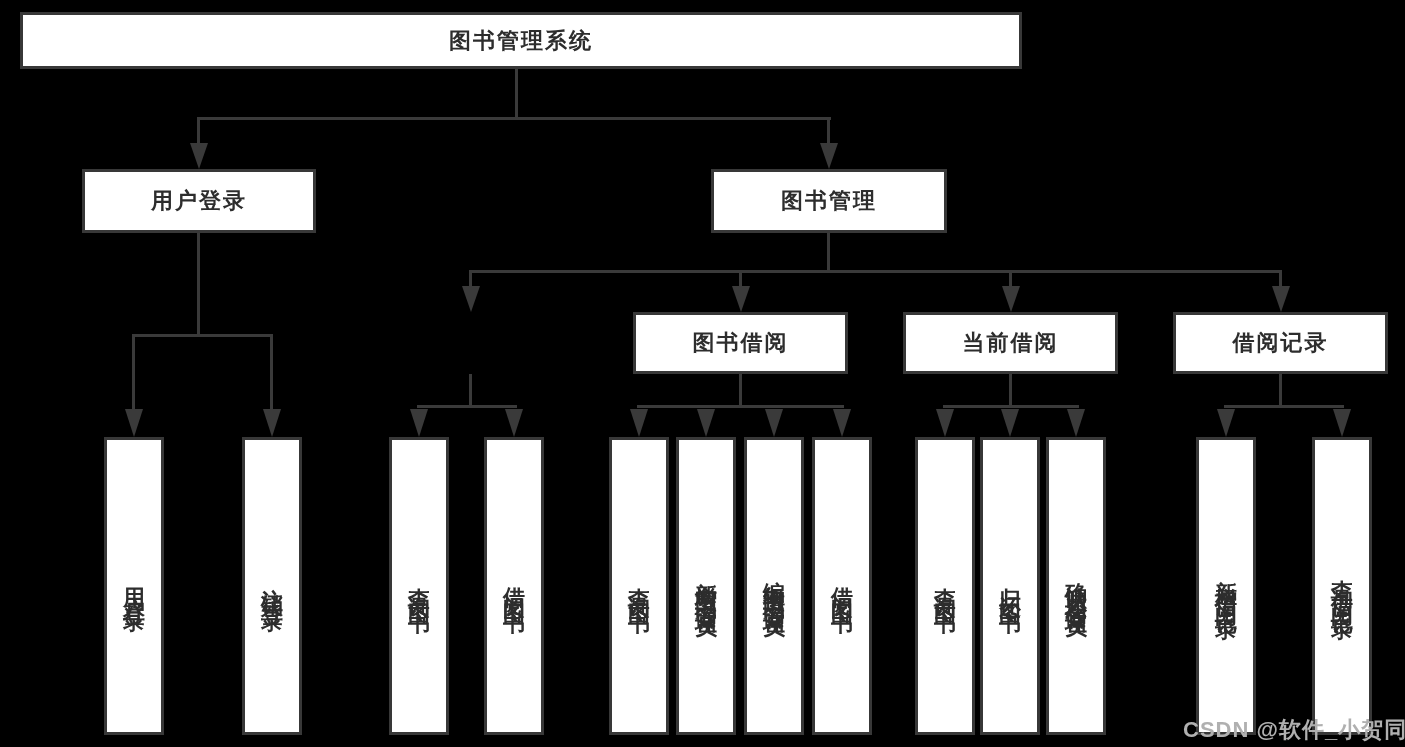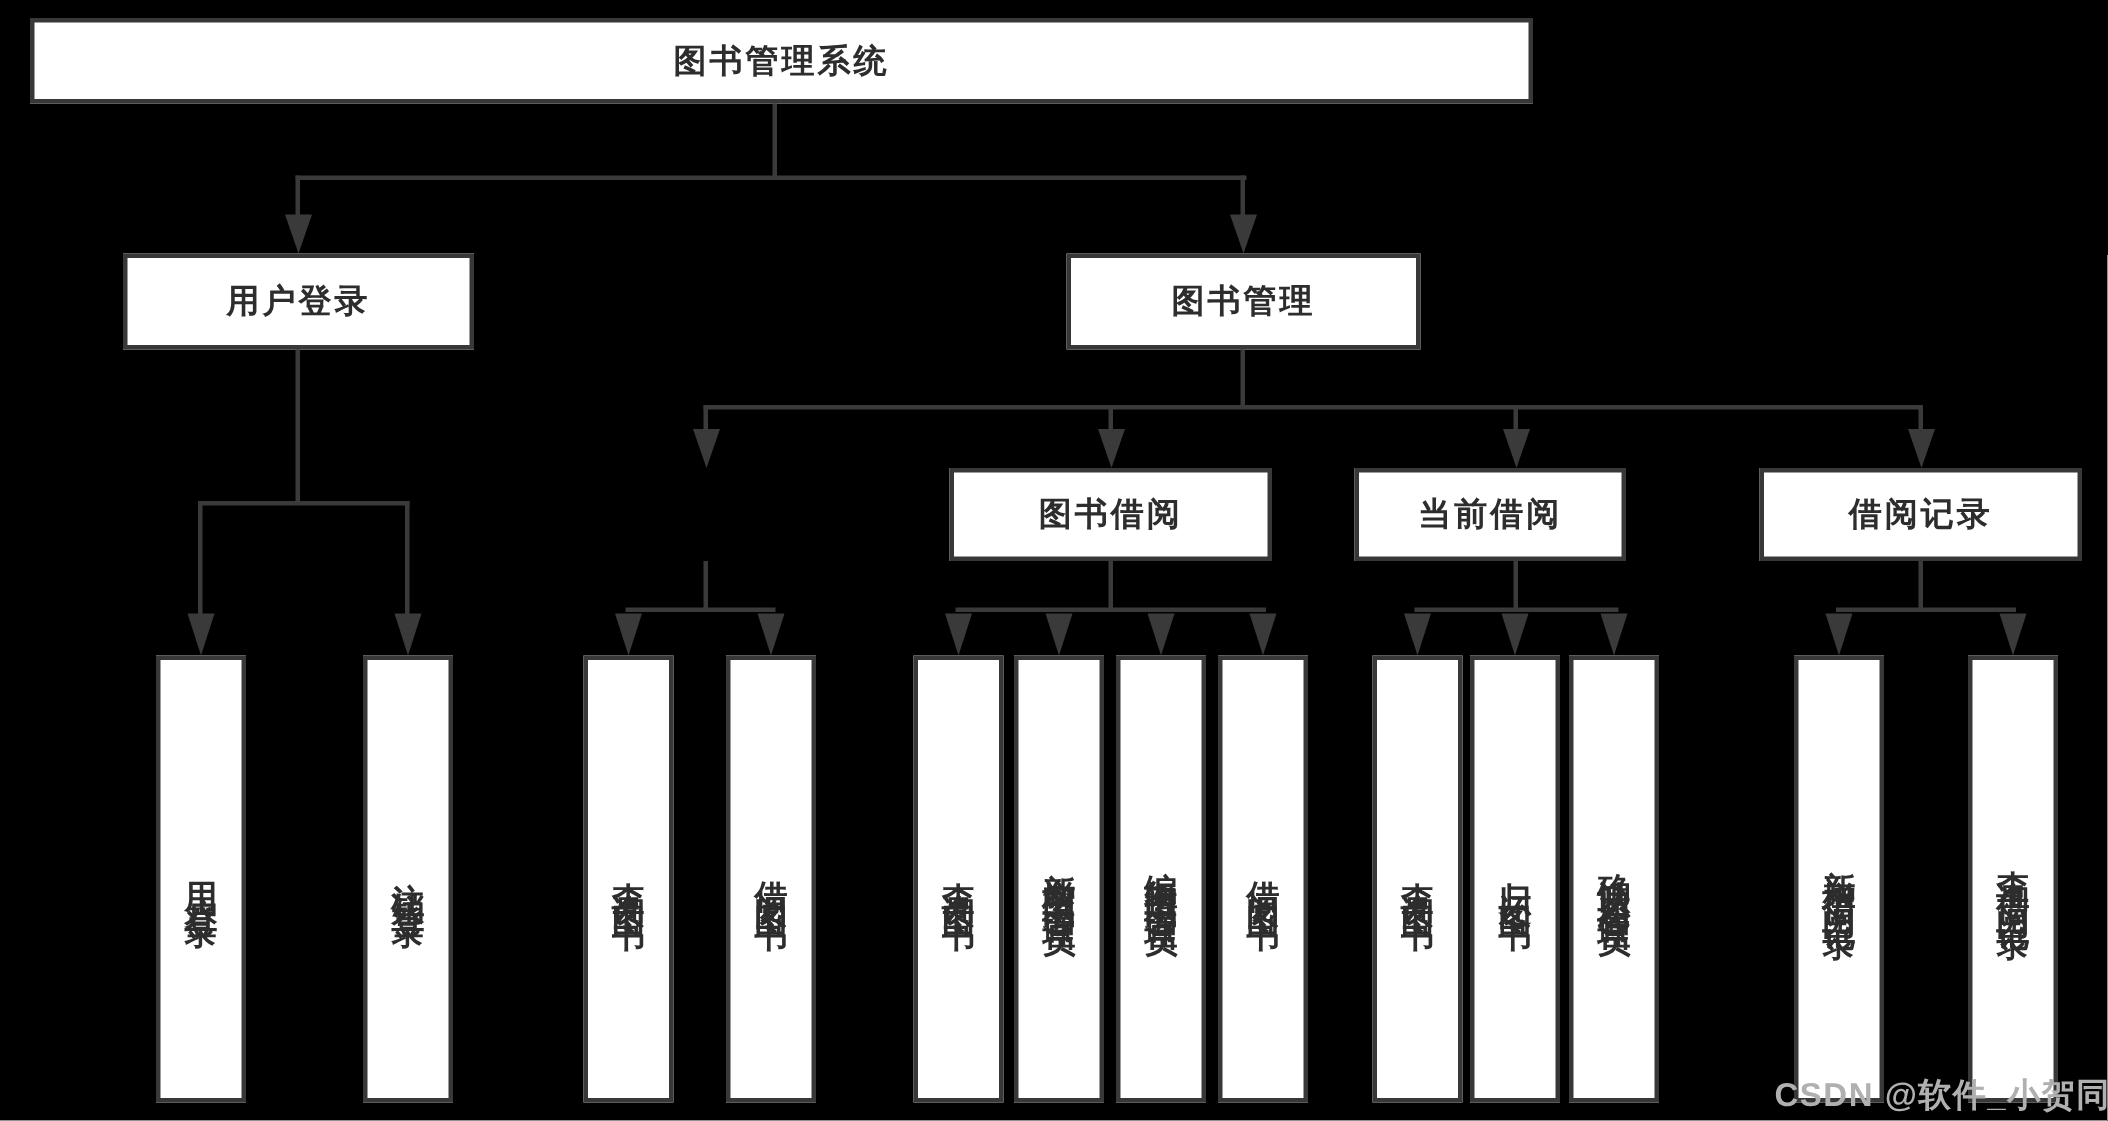--- a/index.html
+++ b/index.html
@@ -87,21 +87,21 @@
   <div class="vl" style="left:1009px; top:270px; height:20px;"></div>
   <div class="vl" style="left:1279px; top:270px; height:20px;"></div>
   <div class="ah ah-mid" style="left:462px; top:286px;"></div>
   <div class="ah ah-mid" style="left:732px; top:286px;"></div>
   <div class="ah ah-mid" style="left:1002px; top:286px;"></div>
   <div class="ah ah-mid" style="left:1272px; top:286px;"></div>
 
   <div class="box box-h" style="left:633px; top:312px; width:215px; height:62px;">
     <span>图书借阅</span>
   </div>
-  <div class="box box-h" style="left:903px; top:312px; width:181px; height:62px;">
+  <div class="box box-h" style="left:903px; top:312px; width:215px; height:62px;">
     <span>当前借阅</span>
   </div>
   <div class="box box-h" style="left:1173px; top:312px; width:215px; height:62px;">
     <span>借阅记录</span>
   </div>
 
   <div class="vl" style="left:469px; top:374px; height:34px;"></div>
   <div class="hl" style="left:417px; top:405px; width:100px;"></div>
   <div class="ah ah-leaf" style="left:410px;"></div>
   <div class="ah ah-leaf" style="left:505px;"></div>

